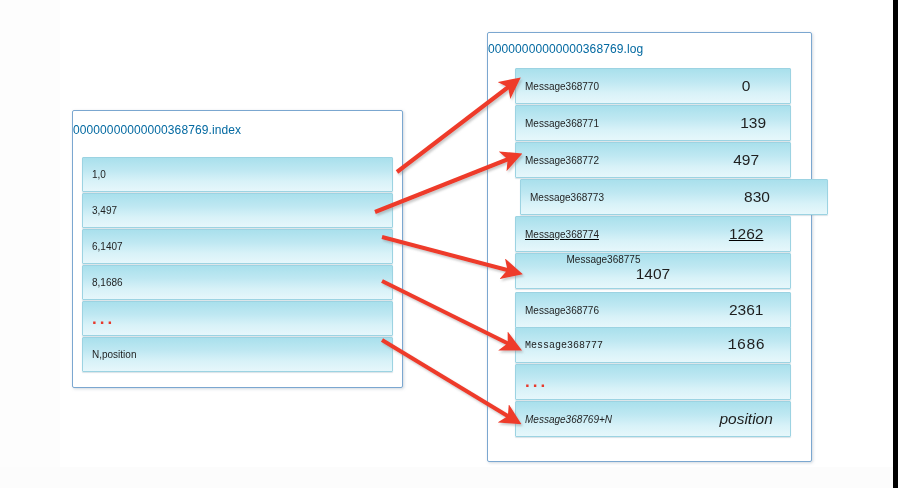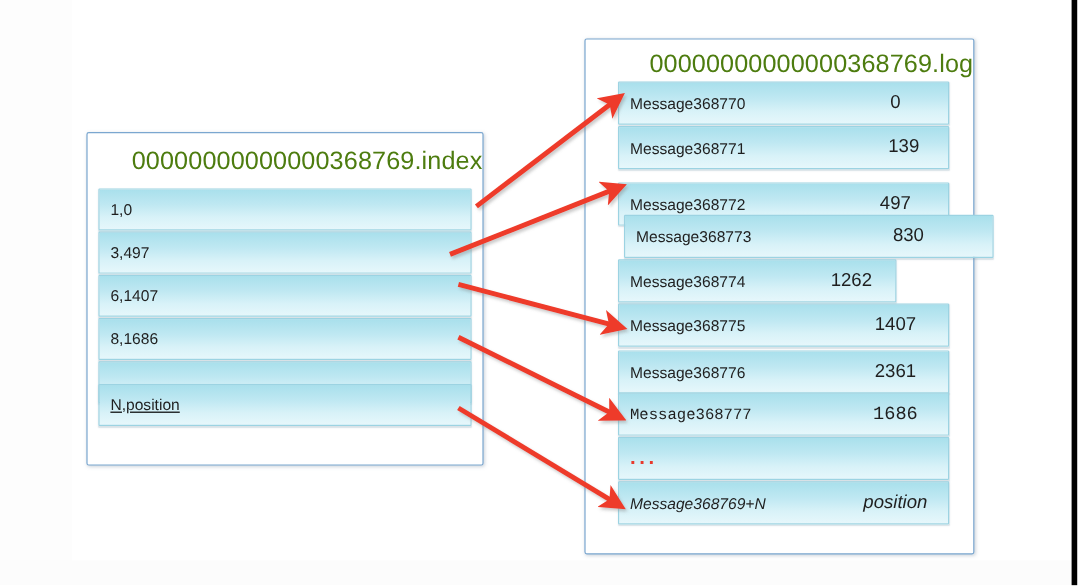--- a/index.html
+++ b/index.html
@@ -47,40 +47,40 @@
     background: #ffffff;
     border: 1px solid #7ba7d0;
     border-radius: 2px;
     box-shadow: 1px 1px 3px rgba(120,140,160,0.35);
     box-sizing: border-box;
   }
   .panel-title {
     position: absolute;
     left: 0;
     width: 100%;
-    text-align: right;
-    font-size: 21px;
-    color: #4d7c0f;
+    text-align: left;
+    font-size: 12px;
+    color: #0369a1;
     letter-spacing: 0.1px;
     white-space: nowrap;
   }
 
   
   .row {
     position: absolute;
     box-sizing: border-box;
     background: linear-gradient(to bottom, #a9e0ec 0%, #bfe8f2 38%, #d8f2f8 70%, #e6f7fb 100%);
     border: 1px solid #9cd3e2;
     border-radius: 1px;
     box-shadow: 0 1px 1px rgba(130,160,175,0.30);
     display: flex;
     align-items: center;
   }
   .row .cell-main {
-    font-size: 13px;
+    font-size: 10px;
     color: #1f1f1f;
     white-space: nowrap;
   }
   .row .cell-val {
     font-size: 15.5px;
     color: #1f1f1f;
     white-space: nowrap;
     text-align: center;
   }
   .row.ellipsis .cell-main {
@@ -133,49 +133,49 @@
   </div>
   <div class="row index-row" style="left:82px; top:229px; width:311px; height:35px;">
     <span class="cell-main">6,1407</span>
   </div>
   <div class="row index-row" style="left:82px; top:265px; width:311px; height:35px;">
     <span class="cell-main">8,1686</span>
   </div>
   <div class="row index-row ellipsis" style="left:82px; top:301px; width:311px; height:35px;">
     <span class="cell-main">...</span>
   </div>
-  <div class="row index-row" style="left:82px; top:320px; width:311px; height:35px;text-decoration:underline;">
+  <div class="row index-row" style="left:82px; top:337px; width:311px; height:35px;">
     <span class="cell-main">N,position</span>
   </div>
 
   <div class="panel" id="log-panel" style="left:487px; top:32px; width:325px; height:430px;">
     <div class="panel-title" style="top:9px;">00000000000000368769.log</div>
   </div>
 
   <div class="row log-row" style="left:515px; top:68px; width:276px; height:36px;">
     <span class="cell-main">Message368770</span>
     <span class="cell-val">0</span>
   </div>
   <div class="row log-row" style="left:515px; top:105px; width:276px; height:36px;gap:42px;">
     <span class="cell-main">Message368771</span>
     <span class="cell-val">139</span>
   </div>
-  <div class="row log-row" style="left:515px; top:152px; width:276px; height:36px;justify-content:flex-end;">
+  <div class="row log-row" style="left:515px; top:142px; width:276px; height:36px;justify-content:flex-end;">
     <span class="cell-main">Message368772</span>
     <span class="cell-val">497</span>
   </div>
   <div class="row log-row" style="left:520px; top:179px; width:308px; height:36px;">
     <span class="cell-main">Message368773</span>
     <span class="cell-val">830</span>
   </div>
-  <div class="row log-row" style="left:515px; top:216px; width:232px; height:36px;">
+  <div class="row log-row" style="left:515px; top:216px; width:276px; height:36px;text-decoration:underline;">
     <span class="cell-main">Message368774</span>
     <span class="cell-val">1262</span>
   </div>
-  <div class="row log-row" style="left:515px; top:253px; width:276px; height:36px;">
+  <div class="row log-row" style="left:515px; top:253px; width:276px; height:36px;flex-direction:column;">
     <span class="cell-main">Message368775</span>
     <span class="cell-val">1407</span>
   </div>
   <div class="row log-row" style="left:515px; top:292px; width:276px; height:36px;">
     <span class="cell-main">Message368776</span>
     <span class="cell-val">2361</span>
   </div>
   <div class="row log-row" style="left:515px; top:327px; width:276px; height:36px;font-family:Liberation Mono, monospace;">
     <span class="cell-main">Message368777</span>
     <span class="cell-val">1686</span>

